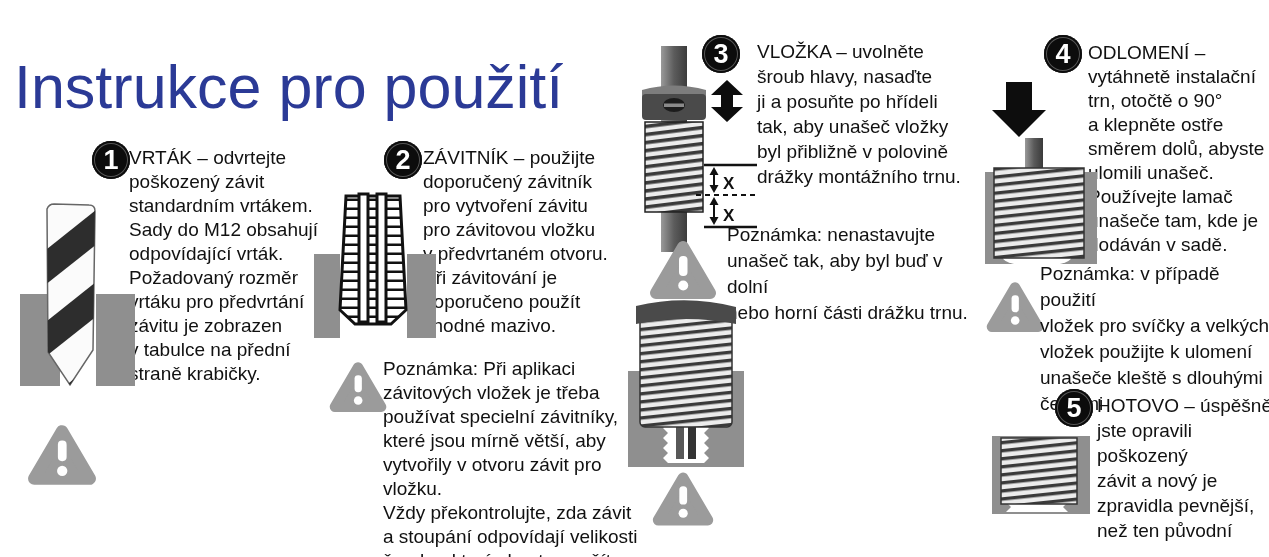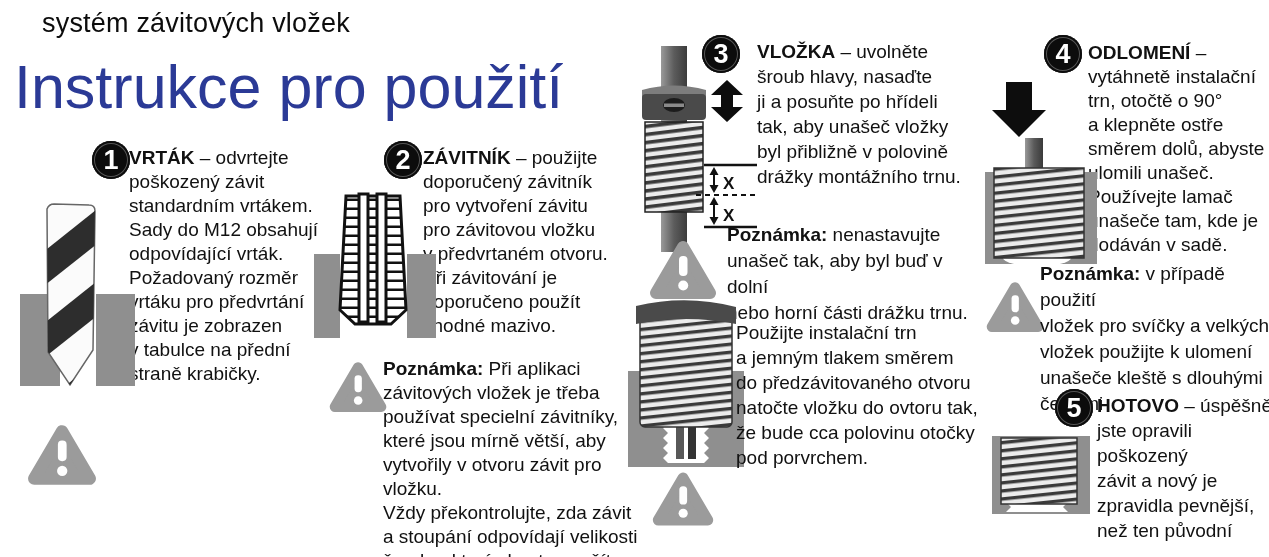--- a/index.html
+++ b/index.html
@@ -7,31 +7,30 @@
   body { font-family:"Liberation Sans", sans-serif; color:#111; }
   .sheet { position:relative; width:1269px; height:557px; background:#fff; overflow:hidden; }
   .kicker { position:absolute; left:42px; top:8px; font-size:27px; letter-spacing:.2px; color:#0c0c0c; }
   .title  { position:absolute; left:14px; top:52px; font-size:61px; color:#2b3a96; }
   .badge  { position:absolute; width:38px; height:38px; border-radius:50%; background:#0c0c0c;
             color:#fff; font-weight:bold; font-size:27px; display:flex; align-items:center;
             justify-content:center; box-shadow:inset 0 0 0 2px #0c0c0c, inset 0 0 0 3px #555; }
   .txt  { position:absolute; font-size:19px; line-height:24px; white-space:pre-line; }
   .lh25 { line-height:25px; }
   .lh26 { line-height:26px; }
-  .txt b { font-weight:bold; }
+  .txt b { font-weight:normal; }
   .fig, .tri { position:absolute; }
   svg { display:block; }
   svg text { font-family:"Liberation Sans", sans-serif; }
 </style>
 </head>
 <body>
 
 <div class="sheet">
 
-  <div class="kicker">systém závitových vložek</div>
   <div class="title">Instrukce pro použití</div>
 
   <div class="badge" style="left:92px;top:141px">1</div>
   <p class="txt" style="left:129px;top:146px;width:215px"><b>VRTÁK</b><span> – odvrtejte
 poškozený závit
 standardním vrtákem.
 Sady do M12 obsahují
 odpovídající vrták.
 Požadovaný rozměr
 vrtáku pro předvrtání
@@ -174,26 +173,20 @@
       </defs>
       <rect x="0" y="74" width="116" height="96" fill="#8f8f8f"></rect>
       <path d="M40,126 l-5,5 5,5 -5,5 5,5 -5,5 5,5 -5,5 5,5 h36 l5,-5 -5,-5 5,-5 -5,-5 5,-5 -5,-5 5,-5 -5,-5 Z" fill="#fff"></path>
       <rect x="48" y="112" width="8" height="50" fill="#585858"></rect>
       <rect x="60" y="112" width="8" height="50" fill="#333"></rect>
       <rect x="12" y="18" width="92" height="112" rx="5" fill="url(#coilB)" stroke="#333" stroke-width="1.5"></rect>
       <path d="M8,9 Q58,-3 108,10 L108,27 Q58,17 8,27 Z" fill="#4a4a4a"></path>
     </svg>
   </div>
 
-  <p class="txt lh25" style="left:736px;top:320px;width:245px">Použijte instalační trn
-a jemným tlakem směrem
-do předzávitovaného otvoru
-natočte vložku do ovtoru tak,
-že bude cca polovinu otočky
-pod porvrchem.</p>
 
   <div class="tri" style="left:651px;top:468px">
     <svg width="64" height="64" viewBox="0 0 70 64">
       <path d="M35,8 L62,54 L8,54 Z" fill="#9b9b9b" stroke="#9b9b9b" stroke-width="12" stroke-linejoin="round"></path>
       <rect x="31" y="17" width="8.5" height="20" rx="4" fill="#fff"></rect>
       <circle cx="35.2" cy="46.5" r="5" fill="#fff"></circle>
     </svg>
   </div>
 
   <div class="badge" style="left:1044px;top:35px">4</div>

